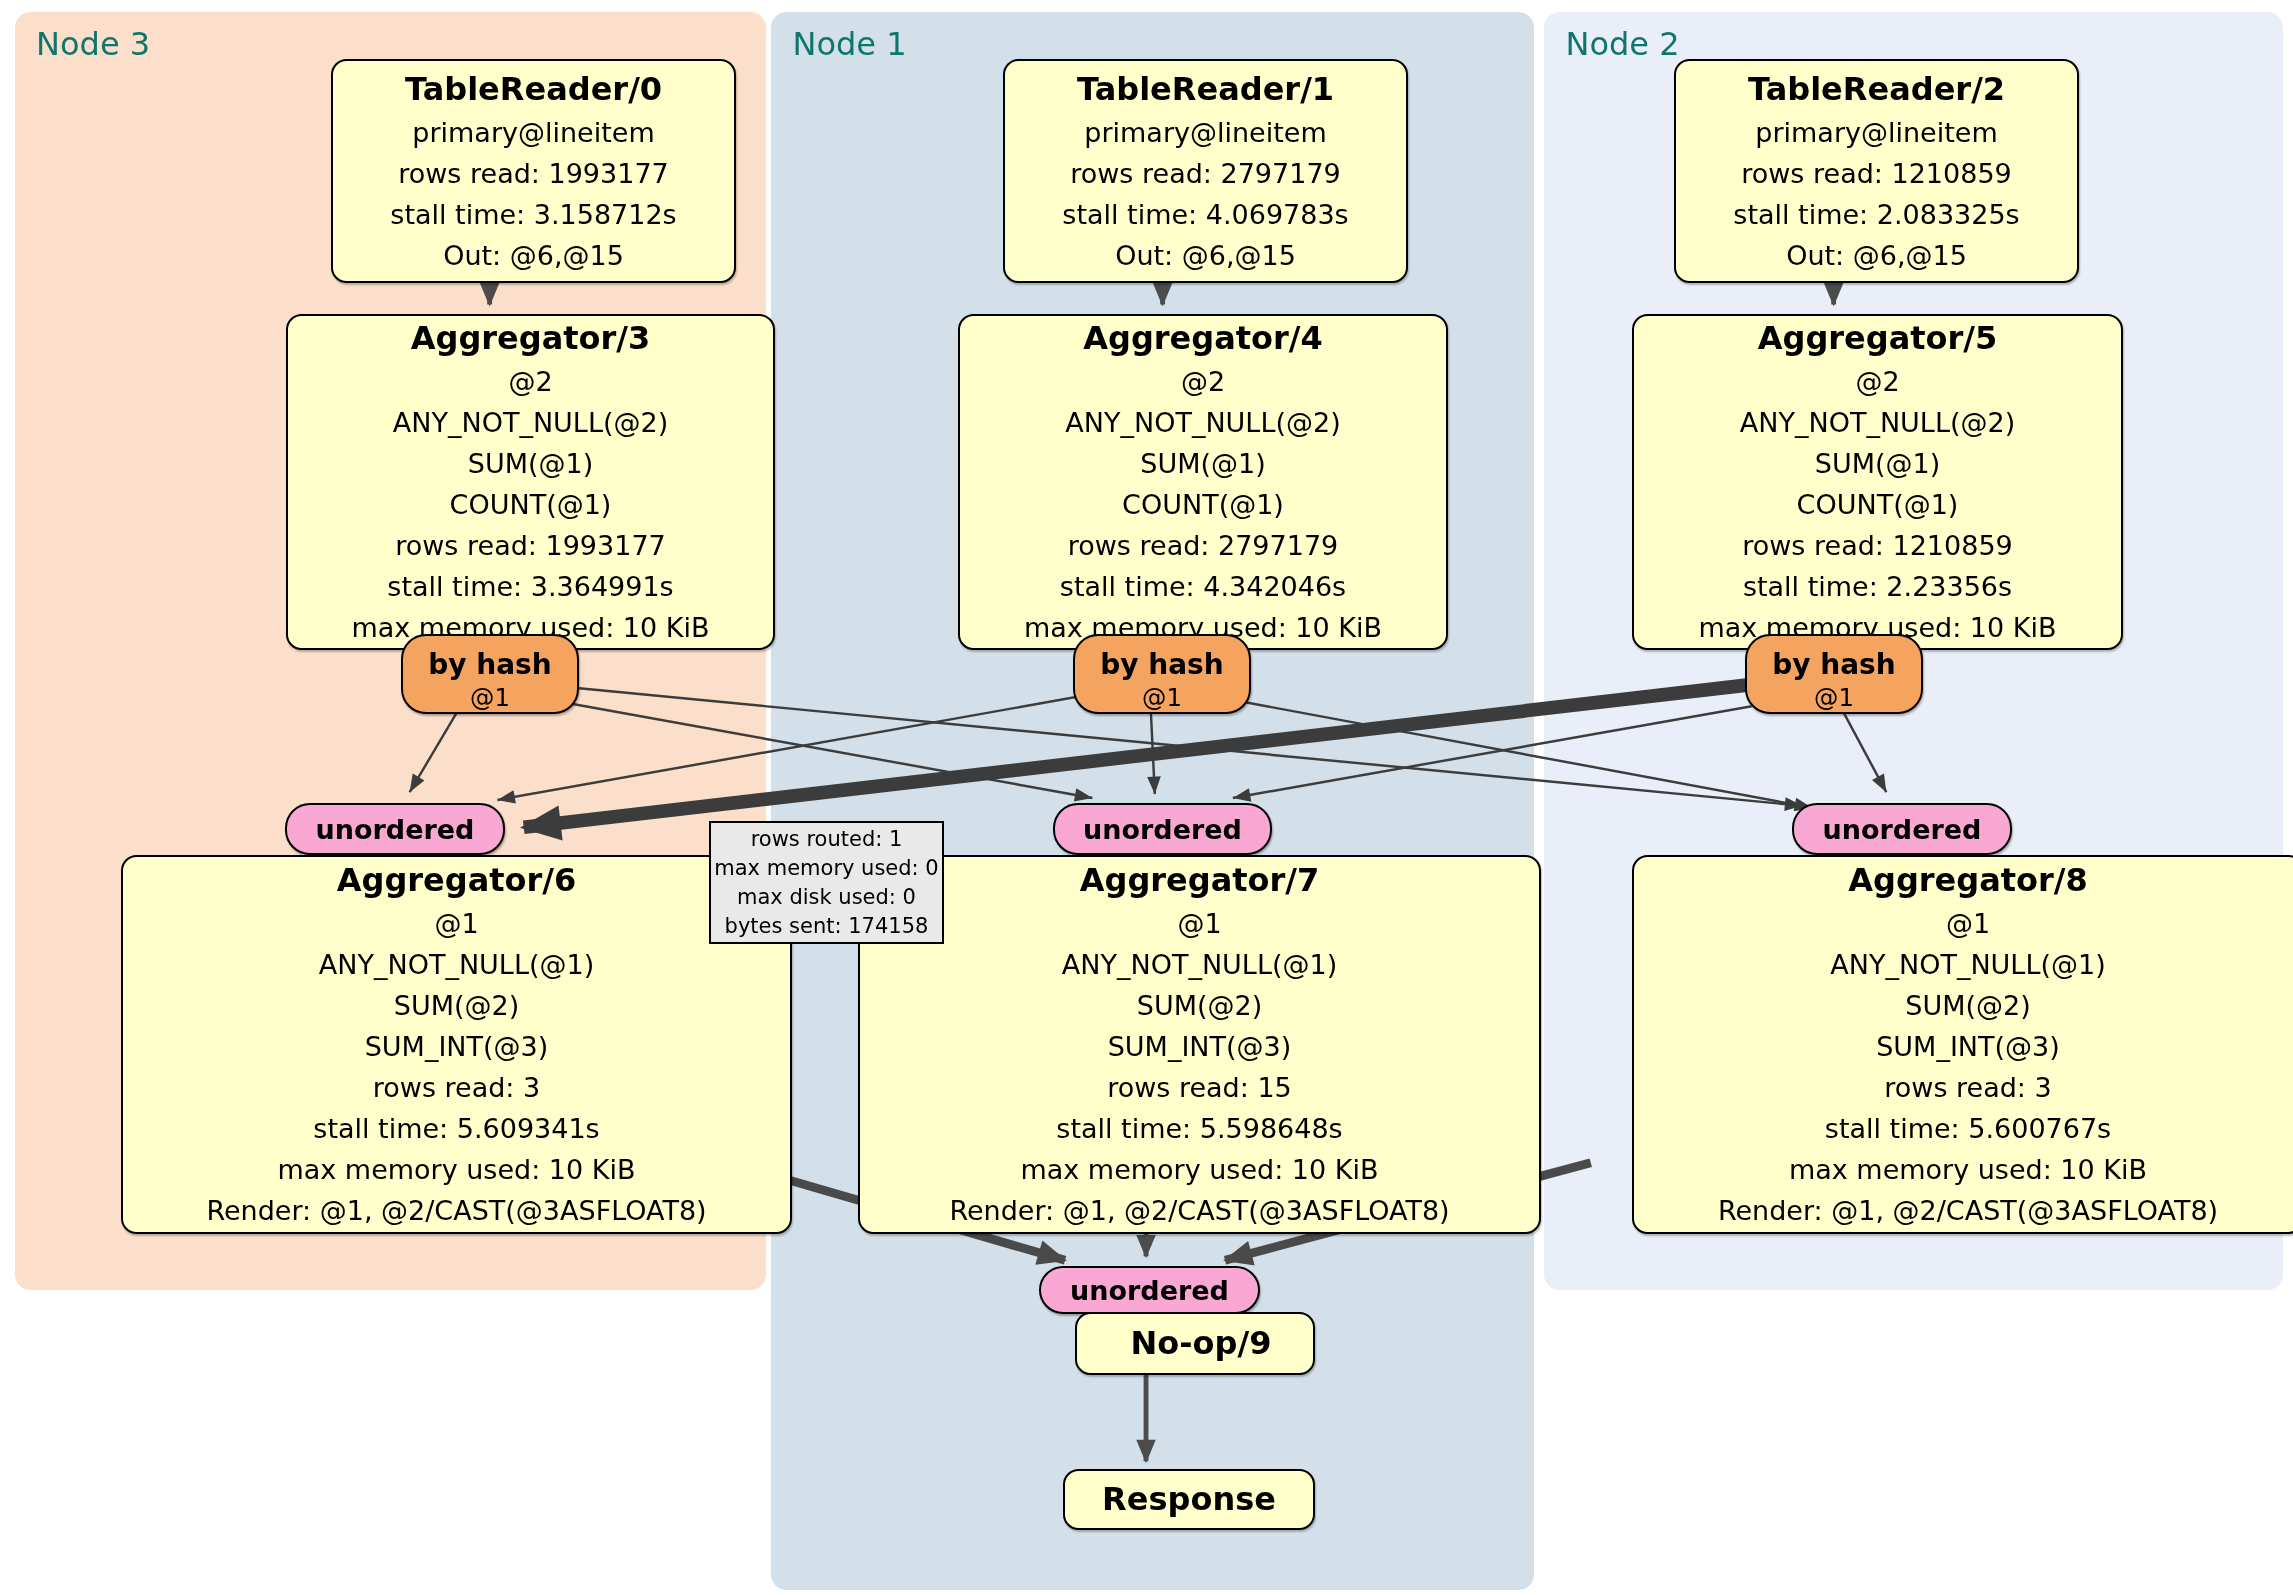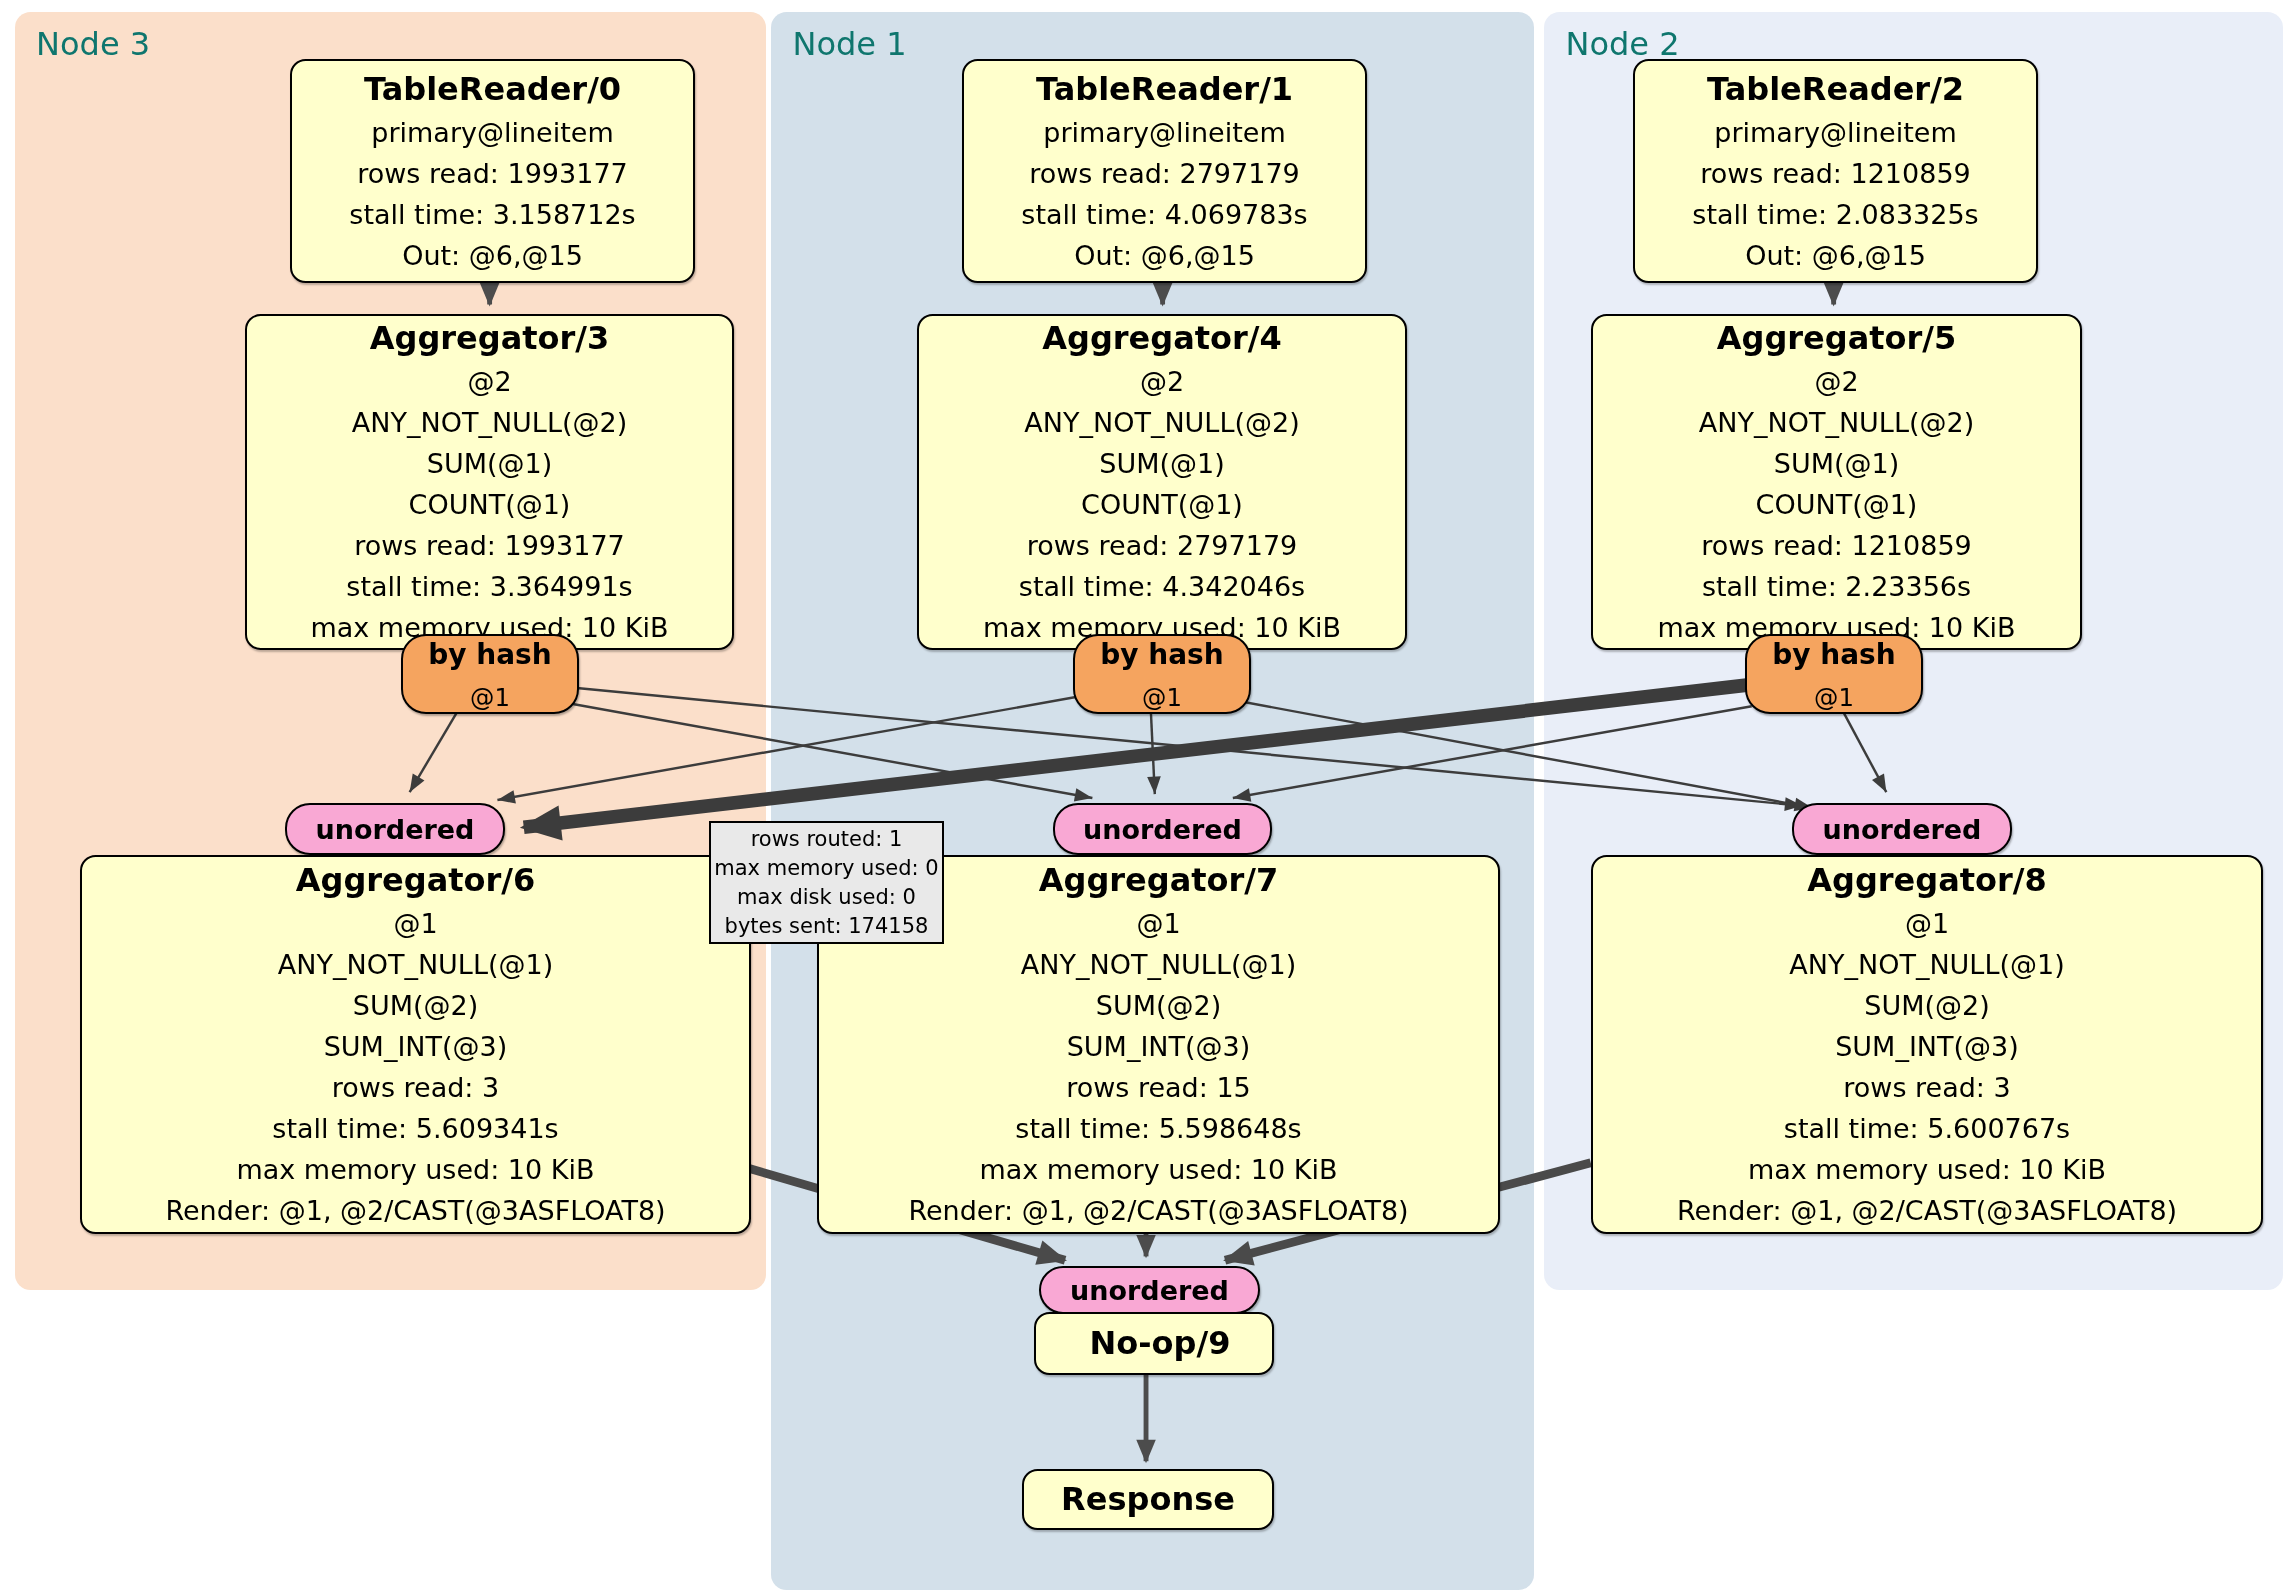--- a/index.html
+++ b/index.html
@@ -10,26 +10,26 @@
   .panel-label{position:absolute;left:21.5px;top:13.7px;font-size:32px;color:#0f766e;}
 
   svg.edges{position:absolute;left:0;top:0;width:2294px;height:1596px;z-index:2;}
   .e-thin{stroke:#3c3c3c;stroke-width:2.5px;}
   .e-mid{stroke:#4c4c4c;stroke-width:5px;}
   .e-big{stroke:#4a4a4a;stroke-width:9px;}
   .e-thick{stroke:#3c3c3c;stroke-width:14px;}
 
   .box{position:absolute;background:#ffffcc;border:2.4px solid #000;border-radius:15.6px;
        display:flex;flex-direction:column;justify-content:center;align-items:center;
-       text-align:center;z-index:3;box-shadow:1px 2px 2px rgba(0,0,0,0.25);}
+       text-align:center;z-index:3;box-shadow:1px 2px 2px rgba(0,0,0,0.25);margin-left:41px;}
   .box .title{font-size:32px;font-weight:bold;line-height:45px;white-space:nowrap;}
   .box .line{font-size:27px;line-height:41px;white-space:nowrap;}
 
   .router{position:absolute;background:#f5a45f;border:2.9px solid #000;border-radius:25px;
-          display:flex;flex-direction:column;justify-content:space-between;align-items:center;z-index:3;
+          display:flex;flex-direction:column;justify-content:flex-end;align-items:center;z-index:3;
           box-shadow:1px 2px 2px rgba(0,0,0,0.3);}
   .router .r-label{font-size:28px;font-weight:bold;line-height:37px;}
   .router .r-sub{font-size:24.4px;line-height:29px;}
 
   .stream{position:absolute;background:#f9a8d4;border:2.9px solid #000;border-radius:25px;
           display:flex;justify-content:center;align-items:center;z-index:3;
           font-size:27px;font-weight:bold;box-shadow:1px 2px 2px rgba(0,0,0,0.3);}
 
   .tooltip{position:absolute;background:#e9e9e9;border:2.9px solid #000;z-index:5;
            display:flex;flex-direction:column;justify-content:center;align-items:center;text-align:center;}

